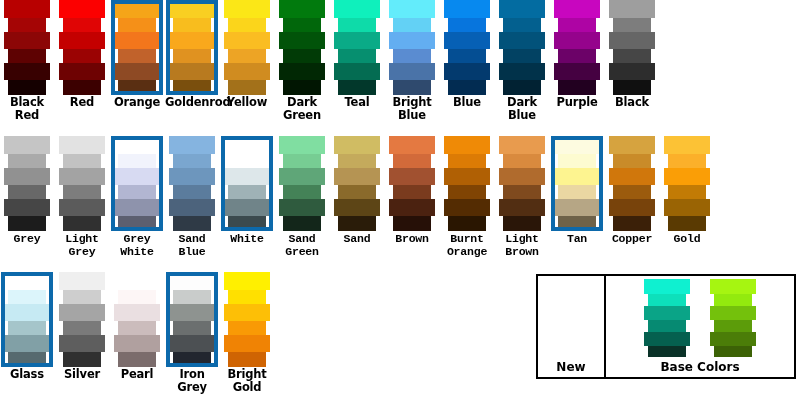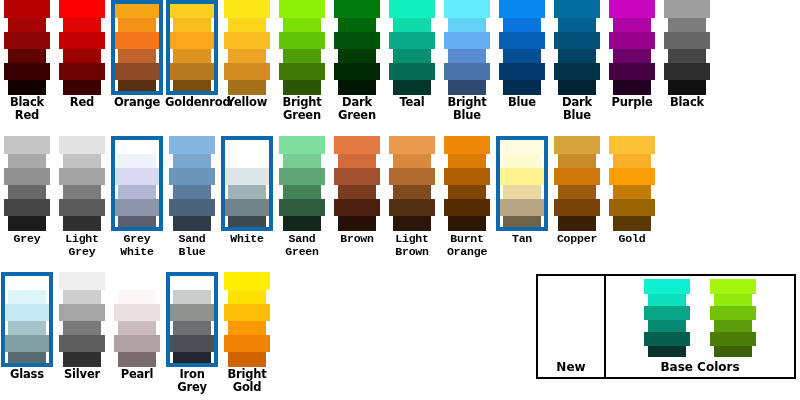--- a/index.html
+++ b/index.html
@@ -205,31 +205,20 @@
             <span class="band b1 narrow" style="background: rgb(251, 213, 27);"></span>
             <span class="band b2 wide" style="background: rgb(250, 189, 34);"></span>
             <span class="band b3 narrow" style="background: rgb(237, 164, 37);"></span>
             <span class="band b4 wide" style="background: rgb(208, 140, 32);"></span>
             <span class="band b5 narrow" style="background: rgb(163, 113, 26);"></span>
           </div>
           <div class="swatch-label">Yellow</div>
         </div>
         <div class="swatch-cell">
           <div class="stack">
-            <span class="band b0 wide" style="background: rgb(142, 242, 8);"></span>
-            <span class="band b1 narrow" style="background: rgb(122, 224, 8);"></span>
-            <span class="band b2 wide" style="background: rgb(98, 196, 6);"></span>
-            <span class="band b3 narrow" style="background: rgb(79, 155, 8);"></span>
-            <span class="band b4 wide" style="background: rgb(63, 122, 7);"></span>
-            <span class="band b5 narrow" style="background: rgb(44, 86, 3);"></span>
-          </div>
-          <div class="swatch-label">Bright Green</div>
-        </div>
-        <div class="swatch-cell">
-          <div class="stack">
             <span class="band b0 wide" style="background: rgb(1, 122, 13);"></span>
             <span class="band b1 narrow" style="background: rgb(1, 103, 11);"></span>
             <span class="band b2 wide" style="background: rgb(1, 83, 9);"></span>
             <span class="band b3 narrow" style="background: rgb(1, 59, 6);"></span>
             <span class="band b4 wide" style="background: rgb(1, 40, 4);"></span>
             <span class="band b5 narrow" style="background: rgb(1, 22, 2);"></span>
           </div>
           <div class="swatch-label">Dark Green</div>
         </div>
         <div class="swatch-cell">
@@ -363,50 +352,61 @@
             <span class="band b1 narrow" style="background: rgb(119, 205, 147);"></span>
             <span class="band b2 wide" style="background: rgb(95, 166, 120);"></span>
             <span class="band b3 narrow" style="background: rgb(68, 130, 87);"></span>
             <span class="band b4 wide" style="background: rgb(47, 91, 62);"></span>
             <span class="band b5 narrow" style="background: rgb(19, 38, 26);"></span>
           </div>
           <div class="swatch-label">Sand Green</div>
         </div>
         <div class="swatch-cell">
           <div class="stack">
+            <span class="band b0 wide" style="background: rgb(208, 188, 99);"></span>
+            <span class="band b1 narrow" style="background: rgb(196, 170, 92);"></span>
+            <span class="band b2 wide" style="background: rgb(181, 148, 83);"></span>
+            <span class="band b3 narrow" style="background: rgb(138, 106, 43);"></span>
+            <span class="band b4 wide" style="background: rgb(93, 69, 22);"></span>
+            <span class="band b5 narrow" style="background: rgb(42, 28, 9);"></span>
+          </div>
+          <div class="swatch-label">Sand</div>
+        </div>
+        <div class="swatch-cell">
+          <div class="stack">
             <span class="band b0 wide" style="background: rgb(228, 121, 65);"></span>
             <span class="band b1 narrow" style="background: rgb(210, 106, 58);"></span>
             <span class="band b2 wide" style="background: rgb(161, 81, 48);"></span>
             <span class="band b3 narrow" style="background: rgb(122, 59, 30);"></span>
             <span class="band b4 wide" style="background: rgb(75, 34, 16);"></span>
             <span class="band b5 narrow" style="background: rgb(38, 16, 7);"></span>
           </div>
           <div class="swatch-label">Brown</div>
         </div>
         <div class="swatch-cell">
           <div class="stack">
+            <span class="band b0 wide" style="background: rgb(239, 138, 6);"></span>
+            <span class="band b1 narrow" style="background: rgb(220, 123, 5);"></span>
+            <span class="band b2 wide" style="background: rgb(176, 96, 4);"></span>
+            <span class="band b3 narrow" style="background: rgb(128, 68, 3);"></span>
+            <span class="band b4 wide" style="background: rgb(84, 44, 2);"></span>
+            <span class="band b5 narrow" style="background: rgb(42, 22, 1);"></span>
+          </div>
+          <div class="swatch-label">Burnt Orange</div>
+        </div>
+        <div class="swatch-cell">
+          <div class="stack">
             <span class="band b0 wide" style="background: rgb(232, 155, 78);"></span>
             <span class="band b1 narrow" style="background: rgb(217, 138, 62);"></span>
             <span class="band b2 wide" style="background: rgb(176, 107, 45);"></span>
             <span class="band b3 narrow" style="background: rgb(127, 74, 30);"></span>
             <span class="band b4 wide" style="background: rgb(82, 46, 18);"></span>
             <span class="band b5 narrow" style="background: rgb(42, 22, 8);"></span>
           </div>
           <div class="swatch-label">Light Brown</div>
-        </div>
-        <div class="swatch-cell">
-          <div class="stack">
-            <span class="band b0 wide" style="background: rgb(239, 138, 6);"></span>
-            <span class="band b1 narrow" style="background: rgb(220, 123, 5);"></span>
-            <span class="band b2 wide" style="background: rgb(176, 96, 4);"></span>
-            <span class="band b3 narrow" style="background: rgb(128, 68, 3);"></span>
-            <span class="band b4 wide" style="background: rgb(84, 44, 2);"></span>
-            <span class="band b5 narrow" style="background: rgb(42, 22, 1);"></span>
-          </div>
-          <div class="swatch-label">Burnt Orange</div>
         </div>
         <div class="swatch-cell">
           <div class="stack">
             <span class="band b0 wide" style="background: rgb(253, 251, 224);"></span>
             <span class="band b1 narrow" style="background: rgb(253, 251, 208);"></span>
             <span class="band b2 wide" style="background: rgb(253, 244, 144);"></span>
             <span class="band b3 narrow" style="background: rgb(234, 215, 162);"></span>
             <span class="band b4 wide" style="background: rgb(182, 166, 133);"></span>
             <span class="band b5 narrow" style="background: rgb(110, 98, 73);"></span>
           </div>

